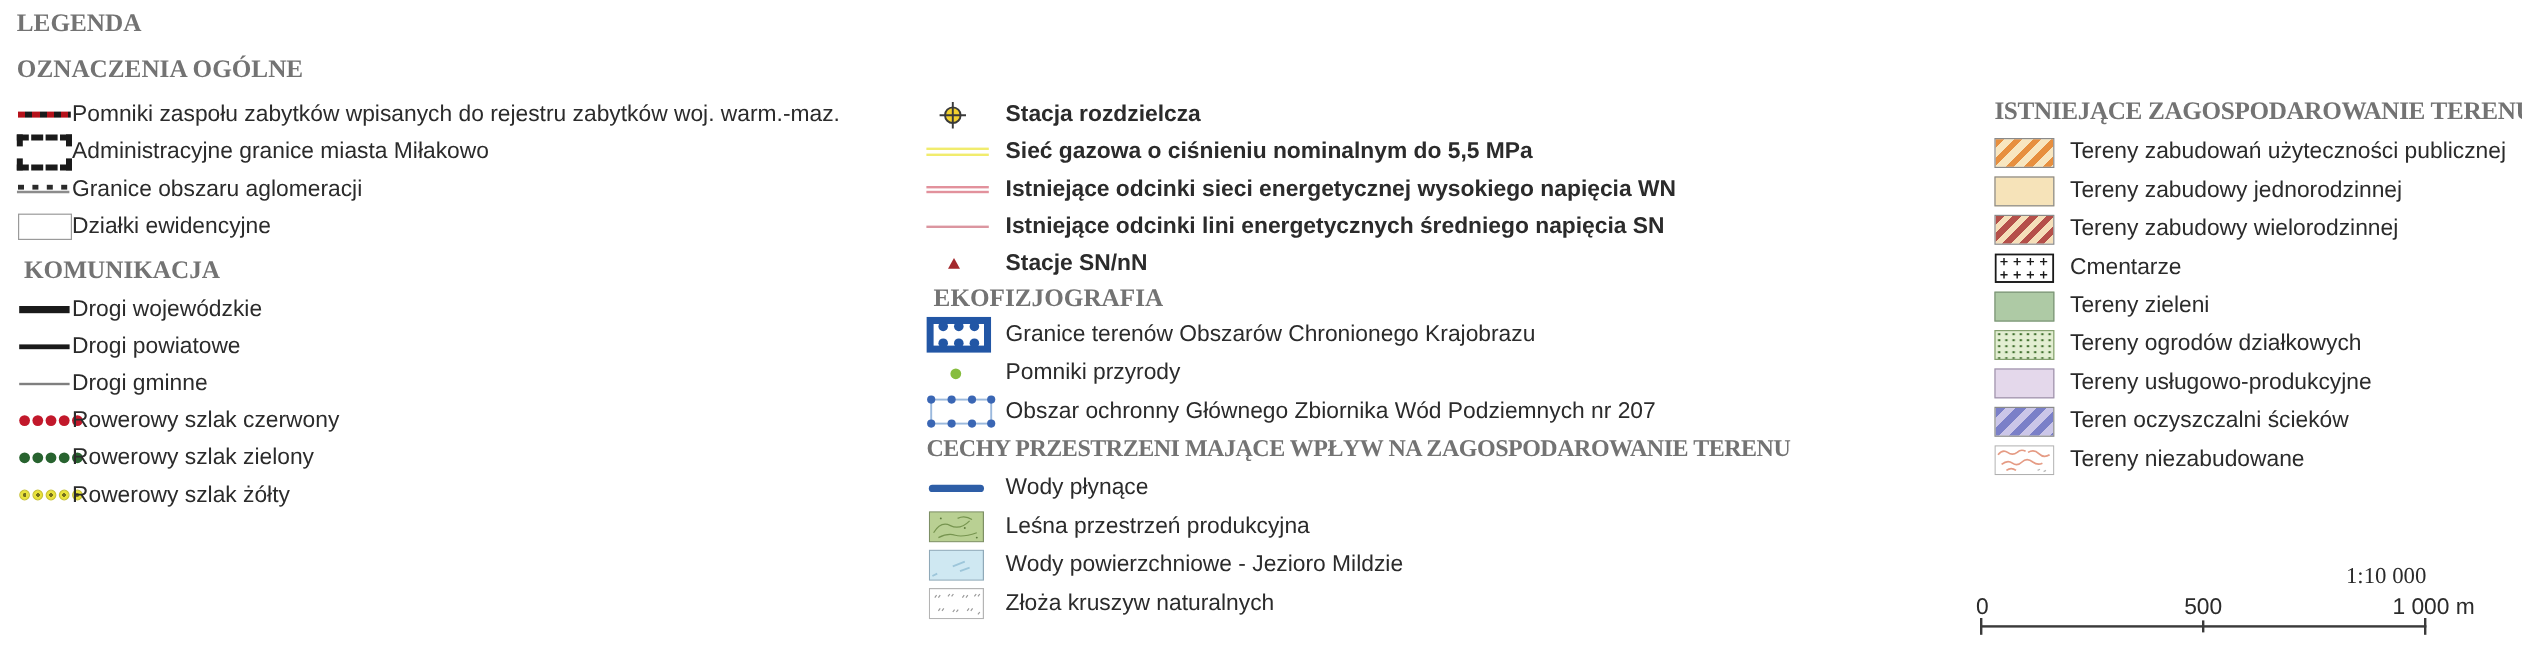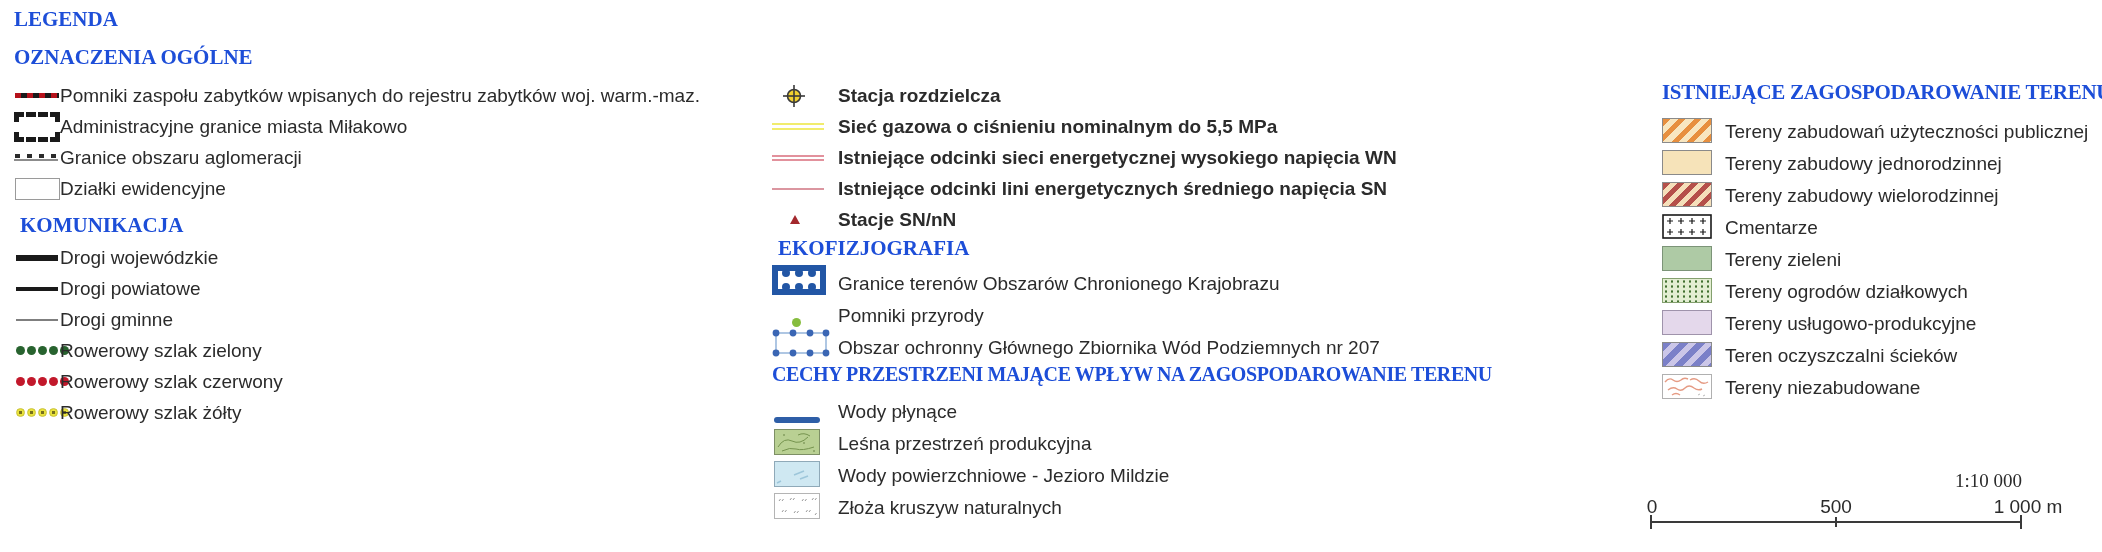--- a/index.html
+++ b/index.html
@@ -1,24 +1,24 @@
 <!DOCTYPE html>
 <html><head>
 <meta charset="utf-8">
 <style>
   * { margin:0; padding:0; box-sizing:content-box; }
   html,body { width:2102px; height:552px; background:#ffffff; overflow:hidden; position:relative;
               font-family:"Liberation Sans", sans-serif; }
   .col { position:absolute; }
-  .h1, .h2 { font-family:"Liberation Serif", serif; font-weight:bold; color:#1d4ed8;
+  .h1, .h2 { font-family:"Liberation Serif", serif; font-weight:bold; color:#737373;
              font-size:21px; line-height:26px; white-space:nowrap; }
   .h-cechy { font-size:20px; letter-spacing:-0.4px; }
   .indent6 { margin-left:6px; }
   .row { display:flex; align-items:center; height:31px; }
-  .row32 { height:32px;align-items:flex-end; }
+  .row32 { height:32px; }
   .symcell { flex:none; display:flex; align-items:center; }
   .symcell-l { width:46px; }
   .symcell-m { width:66px; }
   .symcell-r { width:63px; }
   .lbl { font-size:19px; color:#2b2b2b; white-space:nowrap; line-height:22px; }
 
   
   .sym-zabytki { width:44px; height:5px; margin-left:1px;
      background:repeating-linear-gradient(90deg,#b5121b 0 6px,#1a1a1a 6px 12px); }
   .sym-admin  { box-sizing:border-box; width:50px; height:30px; border:5px dashed #1a1a1a; background:#fff; }
@@ -122,40 +122,40 @@
     </div>
     <div class="row">
       <span class="symcell symcell-l">
           <i class="sym-droga-g"></i>
         </span>
       <span class="lbl">Drogi gminne</span>
     </div>
     <div class="row">
       <span class="symcell symcell-l">
         <span class="dots">
+            <span class="dot dot-r"></span>
+            <span class="dot dot-r"></span>
+            <span class="dot dot-r"></span>
+            <span class="dot dot-r"></span>
+            <span class="dot dot-r"></span>
+          </span>
+      </span>
+      <span class="lbl">Rowerowy szlak czerwony</span>
+    </div>
+    <div class="row">
+      <span class="symcell symcell-l">
+        <span class="dots">
             <span class="dot dot-g"></span>
             <span class="dot dot-g"></span>
             <span class="dot dot-g"></span>
             <span class="dot dot-g"></span>
             <span class="dot dot-g"></span>
           </span>
       </span>
       <span class="lbl">Rowerowy szlak zielony</span>
-    </div>
-    <div class="row">
-      <span class="symcell symcell-l">
-        <span class="dots">
-            <span class="dot dot-r"></span>
-            <span class="dot dot-r"></span>
-            <span class="dot dot-r"></span>
-            <span class="dot dot-r"></span>
-            <span class="dot dot-r"></span>
-          </span>
-      </span>
-      <span class="lbl">Rowerowy szlak czerwony</span>
     </div>
     <div class="row">
       <span class="symcell symcell-l">
         <span class="dots">
             <span class="dot dot-y"></span>
             <span class="dot dot-y"></span>
             <span class="dot dot-y"></span>
             <span class="dot dot-y"></span>
             <span class="dot dot-y"></span>
           </span>

